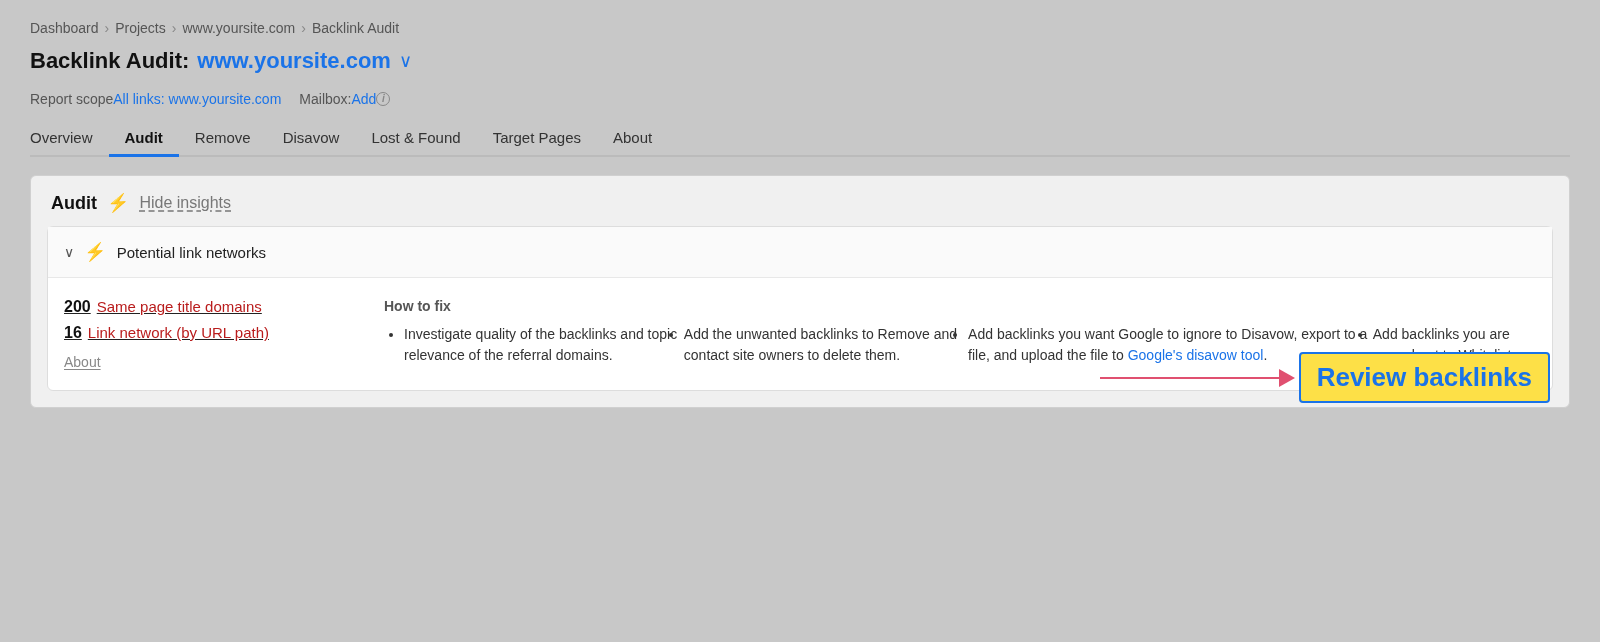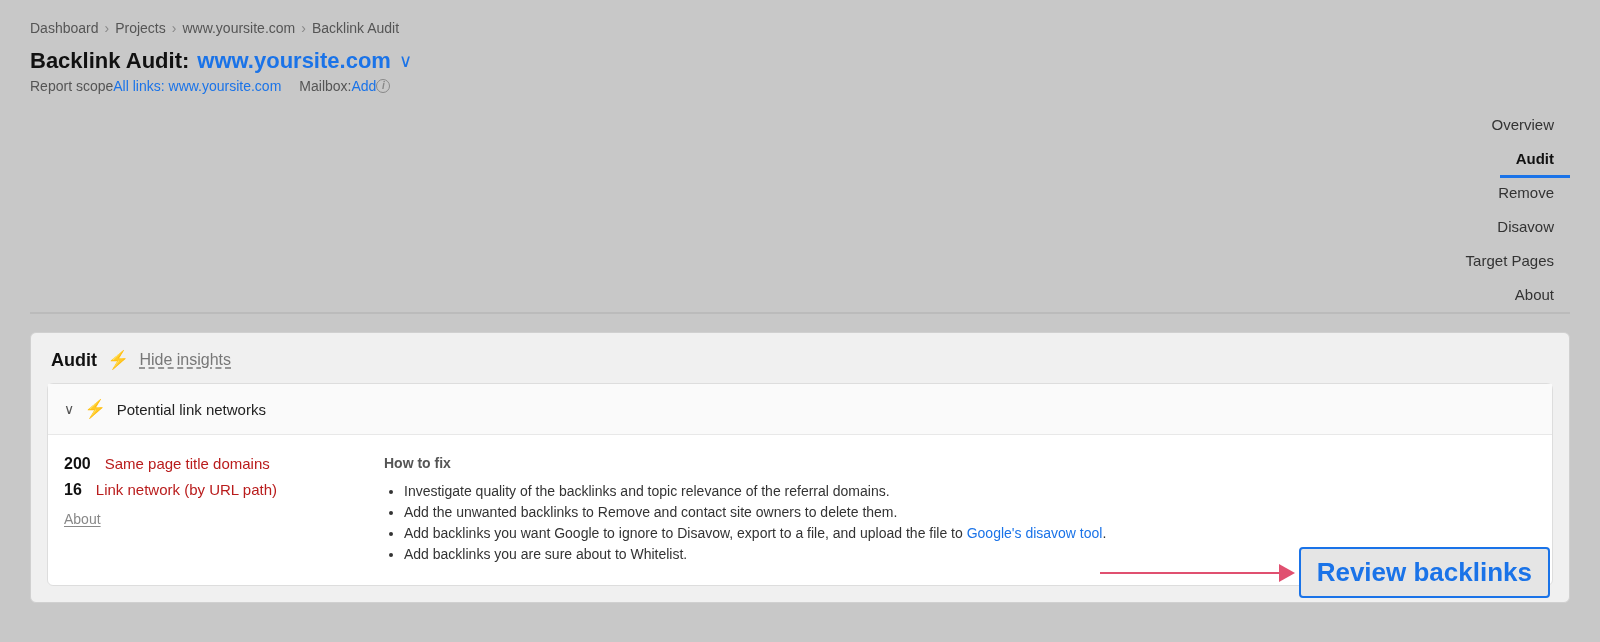--- a/index.html
+++ b/index.html
@@ -19,21 +19,21 @@
       color: #555;
       margin-bottom: 12px;
     }
     .breadcrumb-sep {
       color: #888;
     }
     .page-title-row {
       display: flex;
       align-items: center;
       gap: 8px;
-      margin-bottom: 4px;
+      margin-bottom: 17px;
     }
     .page-title-static {
       font-size: 22px;
       font-weight: 700;
       color: #111;
     }
     .page-title-domain {
       font-size: 22px;
       font-weight: 700;
       color: #1a73e8;
@@ -76,21 +76,20 @@
       cursor: pointer;
       font-style: italic;
       font-weight: bold;
     }
     .nav-tabs {
       display: flex;
       align-items: flex-end;
       gap: 0;
       border-bottom: 2px solid #bbb;
       margin-bottom: 0;
-      flex-direction: column;
     }
     .nav-tab {
       padding: 8px 16px;
       font-size: 15px;
       color: #333;
       cursor: pointer;
       border-bottom: 3px solid transparent;
       margin-bottom: -2px;
       text-decoration: none;
     }
@@ -163,22 +162,23 @@
       padding: 20px 16px;
       gap: 40px;
     }
     .left-col {
       min-width: 280px;
       max-width: 320px;
     }
     .stat-row {
       display: flex;
       align-items: baseline;
-      gap: 14px;
+      gap: 6px;
       margin-bottom: 8px;
+      text-decoration: underline;
     }
     .stat-number {
       font-size: 16px;
       font-weight: 700;
       color: #111;
     }
     .stat-label {
       font-size: 15px;
       color: #b91c1c;
     }
@@ -197,33 +197,33 @@
     .how-to-fix-title {
       font-size: 14px;
       font-weight: 600;
       color: #555;
       margin-bottom: 10px;
     }
     .bullet-list {
       list-style: disc;
       padding-left: 20px;
       display: flex;
-      flex-direction: column;
+      flex-direction: row;
     }
     .bullet-list li {
       font-size: 14px;
       color: #333;
       line-height: 1.5;
     }
     .bullet-list li a {
       color: #1a73e8;
       text-decoration: none;
     }
     .callout-box {
-      background: #e5e5e5;
+      background: #fde047;
       border: 2px solid #1a73e8;
       border-radius: 4px;
       padding: 8px 16px;
       font-size: 26px;
       font-weight: 700;
       color: #1a73e8;
       white-space: nowrap;
       margin-left: 4px;
     }
     .review-backlinks-wrapper {
@@ -279,20 +279,21 @@
   <span class="mailbox-label">Mailbox:</span>
   <a class="add-link">Add</a>
   <span class="info-icon">i</span>
 </div>
 
 <nav class="nav-tabs">
   <a class="nav-tab">Overview</a>
   <a class="nav-tab active">Audit</a>
   <a class="nav-tab">Remove</a>
   <a class="nav-tab">Disavow</a>
+  <a class="nav-tab">Lost &amp; Found</a>
   <a class="nav-tab">Target Pages</a>
   <a class="nav-tab">About</a>
 </nav>
 
 <div class="main-content">
 
   <div class="audit-header">
     <span class="audit-title">Audit</span>
     <span class="bolt-icon">⚡</span>
     <span class="hide-insights-link">Hide insights</span>

